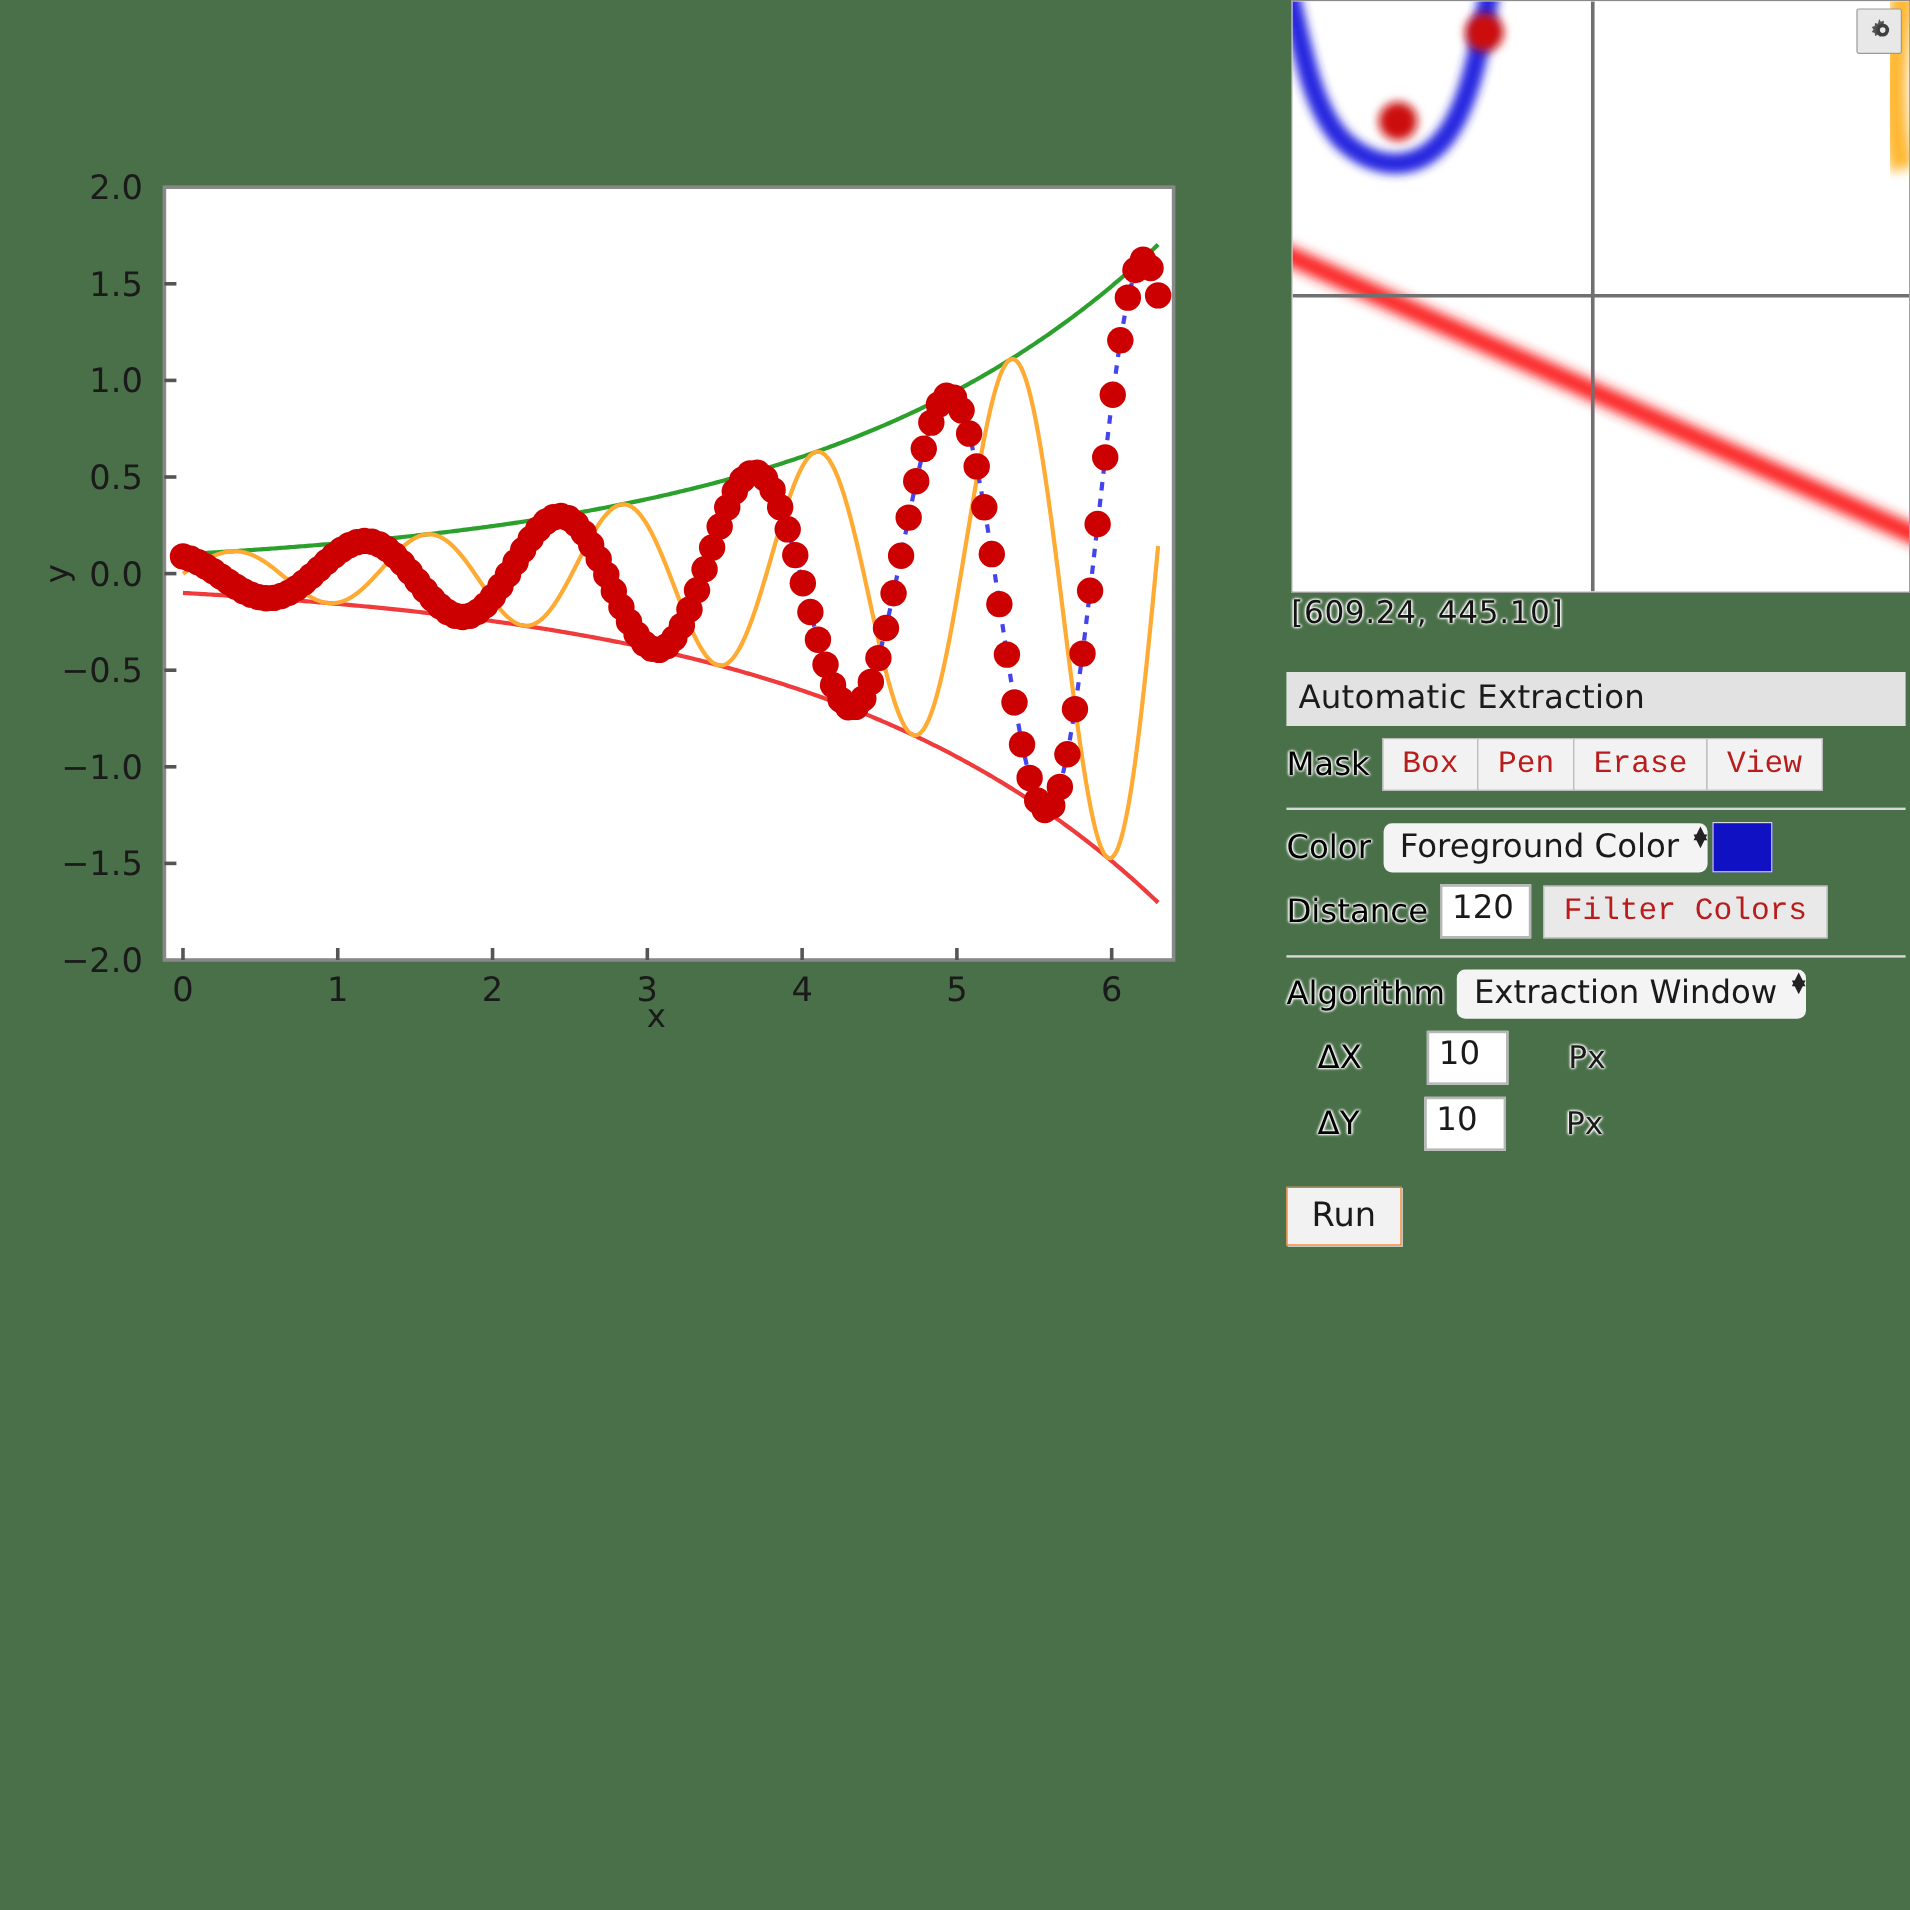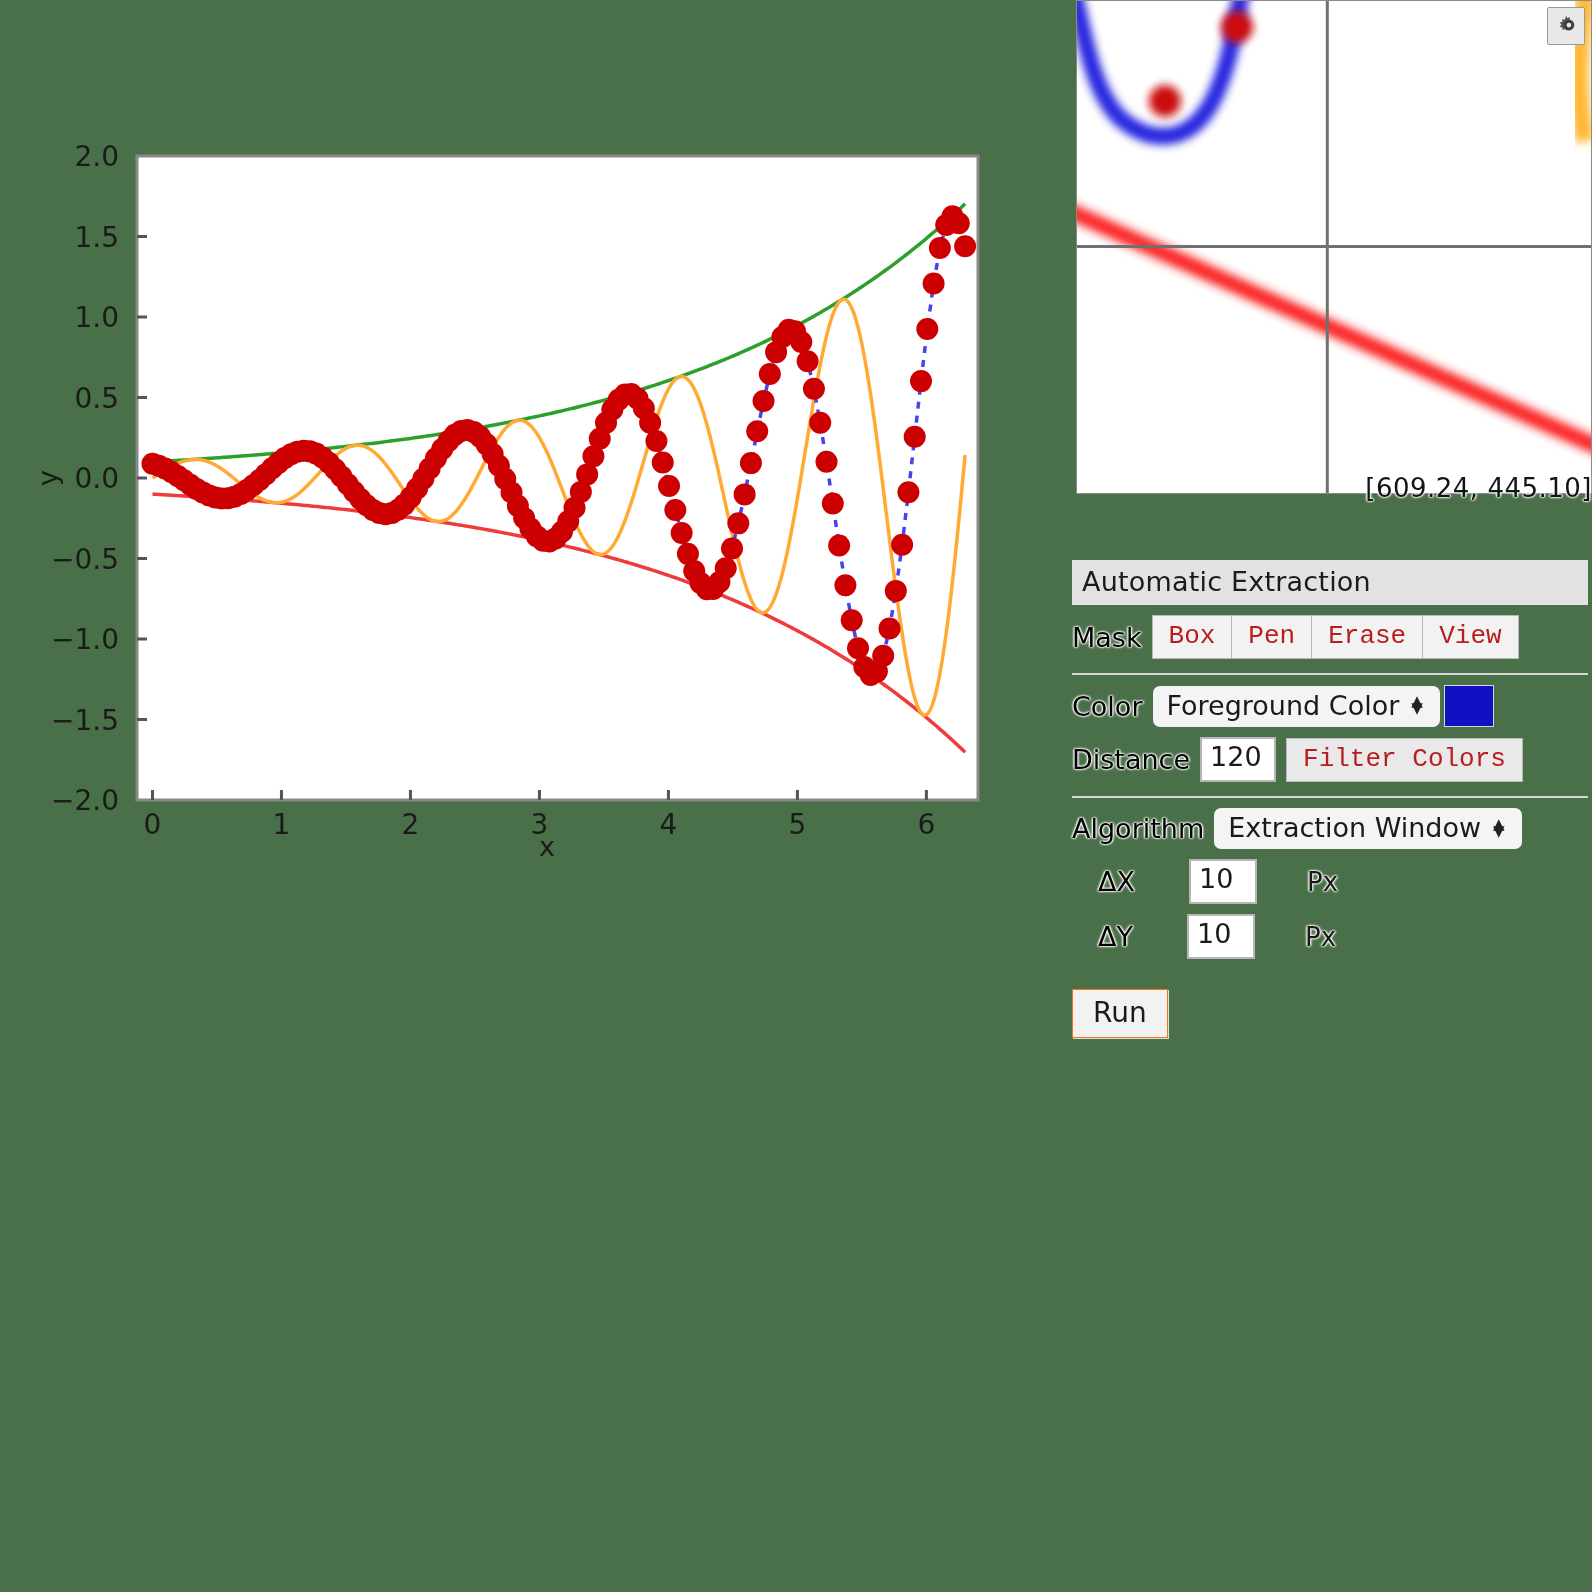--- a/index.html
+++ b/index.html
@@ -22,22 +22,22 @@
     overflow:hidden;
   }
   #mag-svg{display:block;position:absolute;left:0;top:0;}
   #gear-btn{
     position:absolute;right:6px;top:6px;width:38px;height:38px;
     background:#e8e8e8;border:1px solid #9a9a9a;border-radius:2px;
     box-sizing:border-box;display:flex;align-items:center;justify-content:center;
     z-index:5;
   }
   #coord-readout{
-    position:absolute;left:1076px;top:473px;width:516px;
-    text-align:right;color:#141414;font-size:26px;letter-spacing:.5px;
+    position:absolute;left:1076px;top:496px;width:516px;
+    text-align:left;color:#141414;font-size:26px;letter-spacing:.5px;
     text-shadow:0 0 2px #fff,0 0 3px #fff,1px 0 2px #fff,-1px 0 2px #fff;
     font-family:"DejaVu Sans","Liberation Sans",sans-serif;
   }
 
   
   #extract-panel{
     position:absolute;left:1072px;top:560px;width:516px;
     font-size:25px;color:#1b1b1b;
   }
   .panel-header{
@@ -55,21 +55,21 @@
     font-size:26px;padding:5px 16px 7px 16px;box-sizing:border-box;
     font-family:Liberation Mono, monospace;
   }
   .btngroup{display:flex;}
   .btngroup .btn{border-right-width:0;}
   .btngroup .btn:last-child{border-right-width:1px;}
   .divider{height:2px;background:#d8d8d8;margin:14px 0 4px 0;width:516px;}
 
   .select{
     background:#f4f4f4;border:none;border-radius:7px;color:#1a1a1a;
-    font-size:27px;padding:4px 17px 6px 14px;display:flex;align-items:center;
+    font-size:27px;padding:4px 0 6px 14px;display:flex;
     white-space:nowrap;
   }
   .spinner{display:inline-flex;flex-direction:column;margin-left:12px;line-height:7px;}
   .spinner span{font-size:15px;color:#222;}
   .swatch{width:48px;height:40px;background:#1111c4;border:1px solid #d8d8d8;margin-left:4px;}
   .numinput{
     background:#ffffff;border:2px solid #b6b6b6;color:#1a1a1a;font-size:27px;
     padding:2px 6px 8px 8px;box-sizing:border-box;
     font-family:"DejaVu Sans","Liberation Sans",sans-serif;
   }

